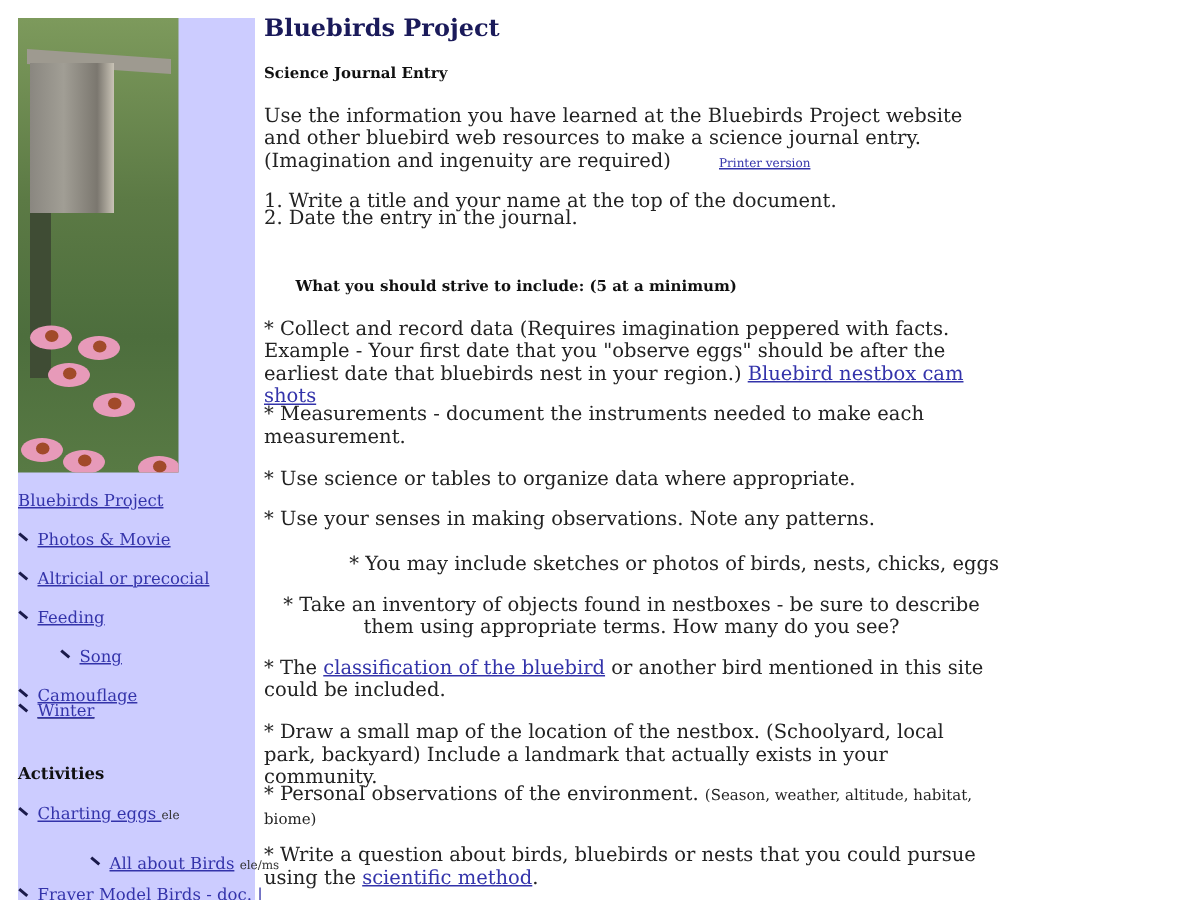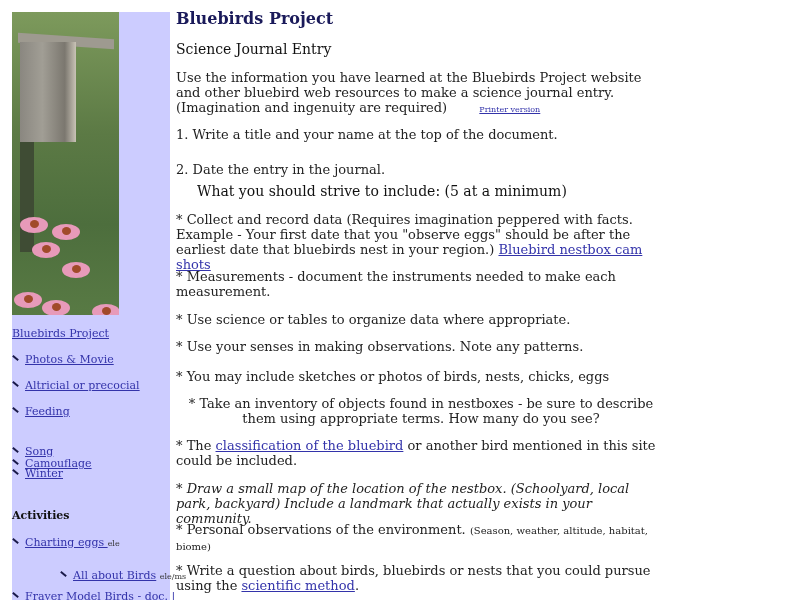--- a/index.html
+++ b/index.html
@@ -16,21 +16,21 @@
   .photo .flower { position:absolute; width:28px; height:16px; border-radius:50%; background:#e79ab9; }
   .photo .flower::after { content:""; position:absolute; left:10px; top:3px; width:9px; height:8px; border-radius:50%; background:#a14a2a; }
   .nav { position:absolute; left:0; top:313px; width:158px; font-size:11px; }
   .nav .item { position:absolute; left:0; white-space:nowrap; }
   .nav .bullet { display:inline-block; width:7px; height:2px; background:#1a1a4a; transform:rotate(40deg); margin-right:6px; vertical-align:middle; position:relative; top:-2px; }
   .nav .heading { font-weight:bold; color:#111; }
   .nav .tag { font-size:8px; color:#333; }
   .main { position:absolute; left:176px; top:0; width:500px; font-size:13px; line-height:15px; }
   .main .blk { position:absolute; left:0; width:490px; }
   .title { font-size:16px; font-weight:bold; color:#1a1a5a; }
-  .subtitle { font-size:14px; font-weight:normal; color:#111; }
+  .subtitle { font-size:10px; font-weight:bold; color:#111; }
   .small { font-size:8px;margin-left:28px; }
   .smaller { font-size:10px; }
 </style>
 </head>
 <body>
 
 <div class="sidebar">
   <div class="photo" title="Bluebird nestbox with coneflowers">
     <div class="roof"></div>
     <div class="box"></div>
@@ -49,21 +49,21 @@
 
     <div class="item" style="top:28px;">
       <span class="bullet"></span><a href="#">Photos &amp; Movie</a>
     </div>
     <div class="item" style="top:54px;">
       <span class="bullet"></span><a href="#">Altricial or precocial</a>
     </div>
     <div class="item" style="top:80px;">
       <span class="bullet"></span><a href="#">Feeding</a>
     </div>
-    <div class="item" style="top:120px;">
+    <div class="item" style="top:106px;margin-left:28px;">
       <span class="bullet"></span><a href="#">Song</a>
     </div>
     <div class="item" style="top:132px;">
       <span class="bullet"></span><a href="#">Camouflage</a>
     </div>
     <div class="item" style="top:142px;text-decoration:underline;">
       <span class="bullet"></span><a href="#">Winter</a>
     </div>
 
     <div class="item heading" style="top:184px;">Activities</div>
@@ -85,39 +85,39 @@
 <div class="main">
   <div class="blk title" style="top:11px;">Bluebirds Project</div>
   <div class="blk subtitle" style="top:42px;">Science Journal Entry</div>
 
   <div class="blk" style="top:70px;">
     <span>Use the information you have learned at the Bluebirds Project website and other bluebird web resources to make a science journal entry. (Imagination and ingenuity are required)</span>
     <a href="#" class="small">Printer version</a>
   </div>
 
   <div class="blk" style="top:127px;">1. Write a title and your name at the top of the document.</div>
-  <div class="blk" style="top:162px;">2. Date the entry in the journal.</div>
+  <div class="blk" style="top:138px;">2. Date the entry in the journal.</div>
 
   <div class="blk subtitle" style="top:184px;margin-left:21px;">What you should strive to include: (5 at a minimum)</div>
 
   <div class="blk" style="top:212px;">
     <span>* Collect and record data (Requires imagination peppered with facts. Example - Your first date that you "observe eggs" should be after the earliest date that bluebirds nest in your region.) </span><a href="#">Bluebird nestbox cam shots</a>
   </div>
 
   <div class="blk" style="top:269px;">* Measurements - document the instruments needed to make each measurement.</div>
   <div class="blk" style="top:312px;">* Use science or tables to organize data where appropriate.</div>
   <div class="blk" style="top:339px;">* Use your senses in making observations. Note any patterns.</div>
-  <div class="blk" style="top:369px;">* You may include sketches or photos of birds, nests, chicks, eggs</div>
+  <div class="blk" style="top:369px;text-align:right;">* You may include sketches or photos of birds, nests, chicks, eggs</div>
   <div class="blk" style="top:396px;text-align:center;">* Take an inventory of objects found in nestboxes - be sure to describe them using appropriate terms. How many do you see?</div>
 
   <div class="blk" style="top:438px;">
     <span>* The </span><a href="#">classification of the bluebird</a><span> or another bird mentioned in this site could be included.</span>
   </div>
 
-  <div class="blk" style="top:481px;font-style:italic;">* Draw a small map of the location of the nestbox. (Schoolyard, local park, backyard) Include a landmark that actually exists in your community.</div>
+  <div class="blk" style="top:481px;">* Draw a small map of the location of the nestbox. (Schoolyard, local park, backyard) Include a landmark that actually exists in your community.</div>
 
   <div class="blk" style="top:522px;">
     <span>* Personal observations of the environment. </span><span class="smaller">(Season, weather, altitude, habitat, biome)</span>
   </div>
 
   <div class="blk" style="top:563px;">
     <span>* Write a question about birds, bluebirds or nests that you could pursue using the </span><a href="#">scientific method</a><span>.</span>
   </div>
 </div>
 

